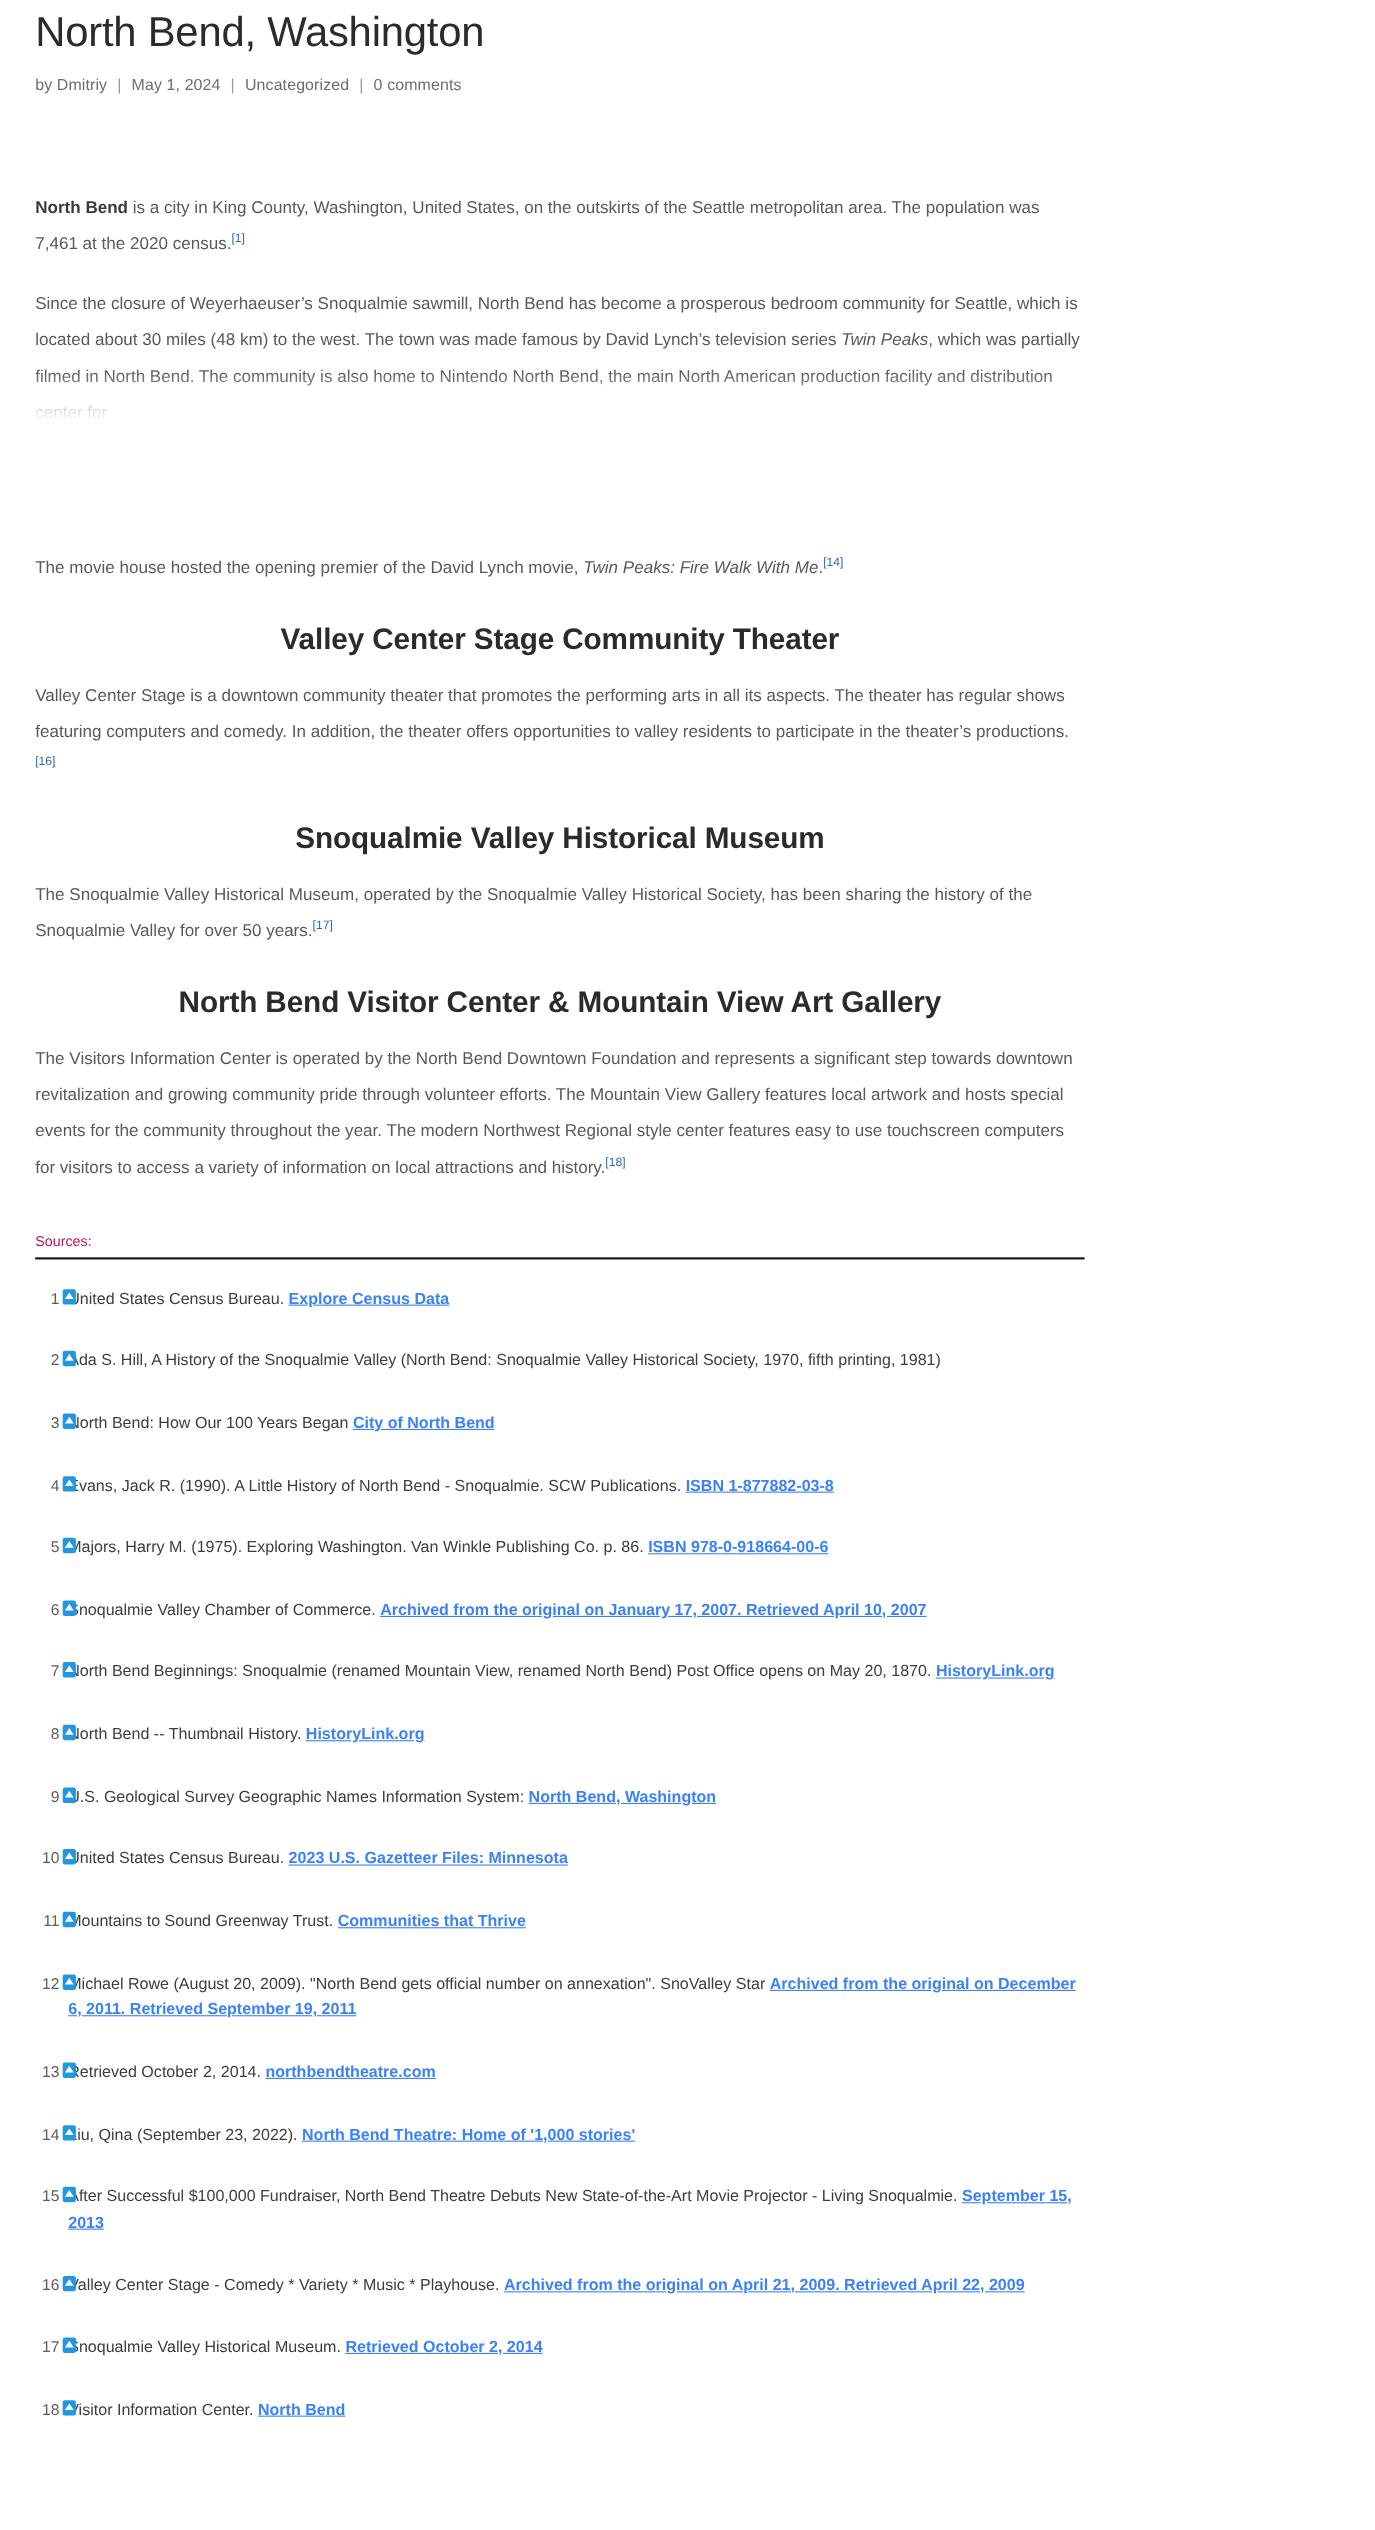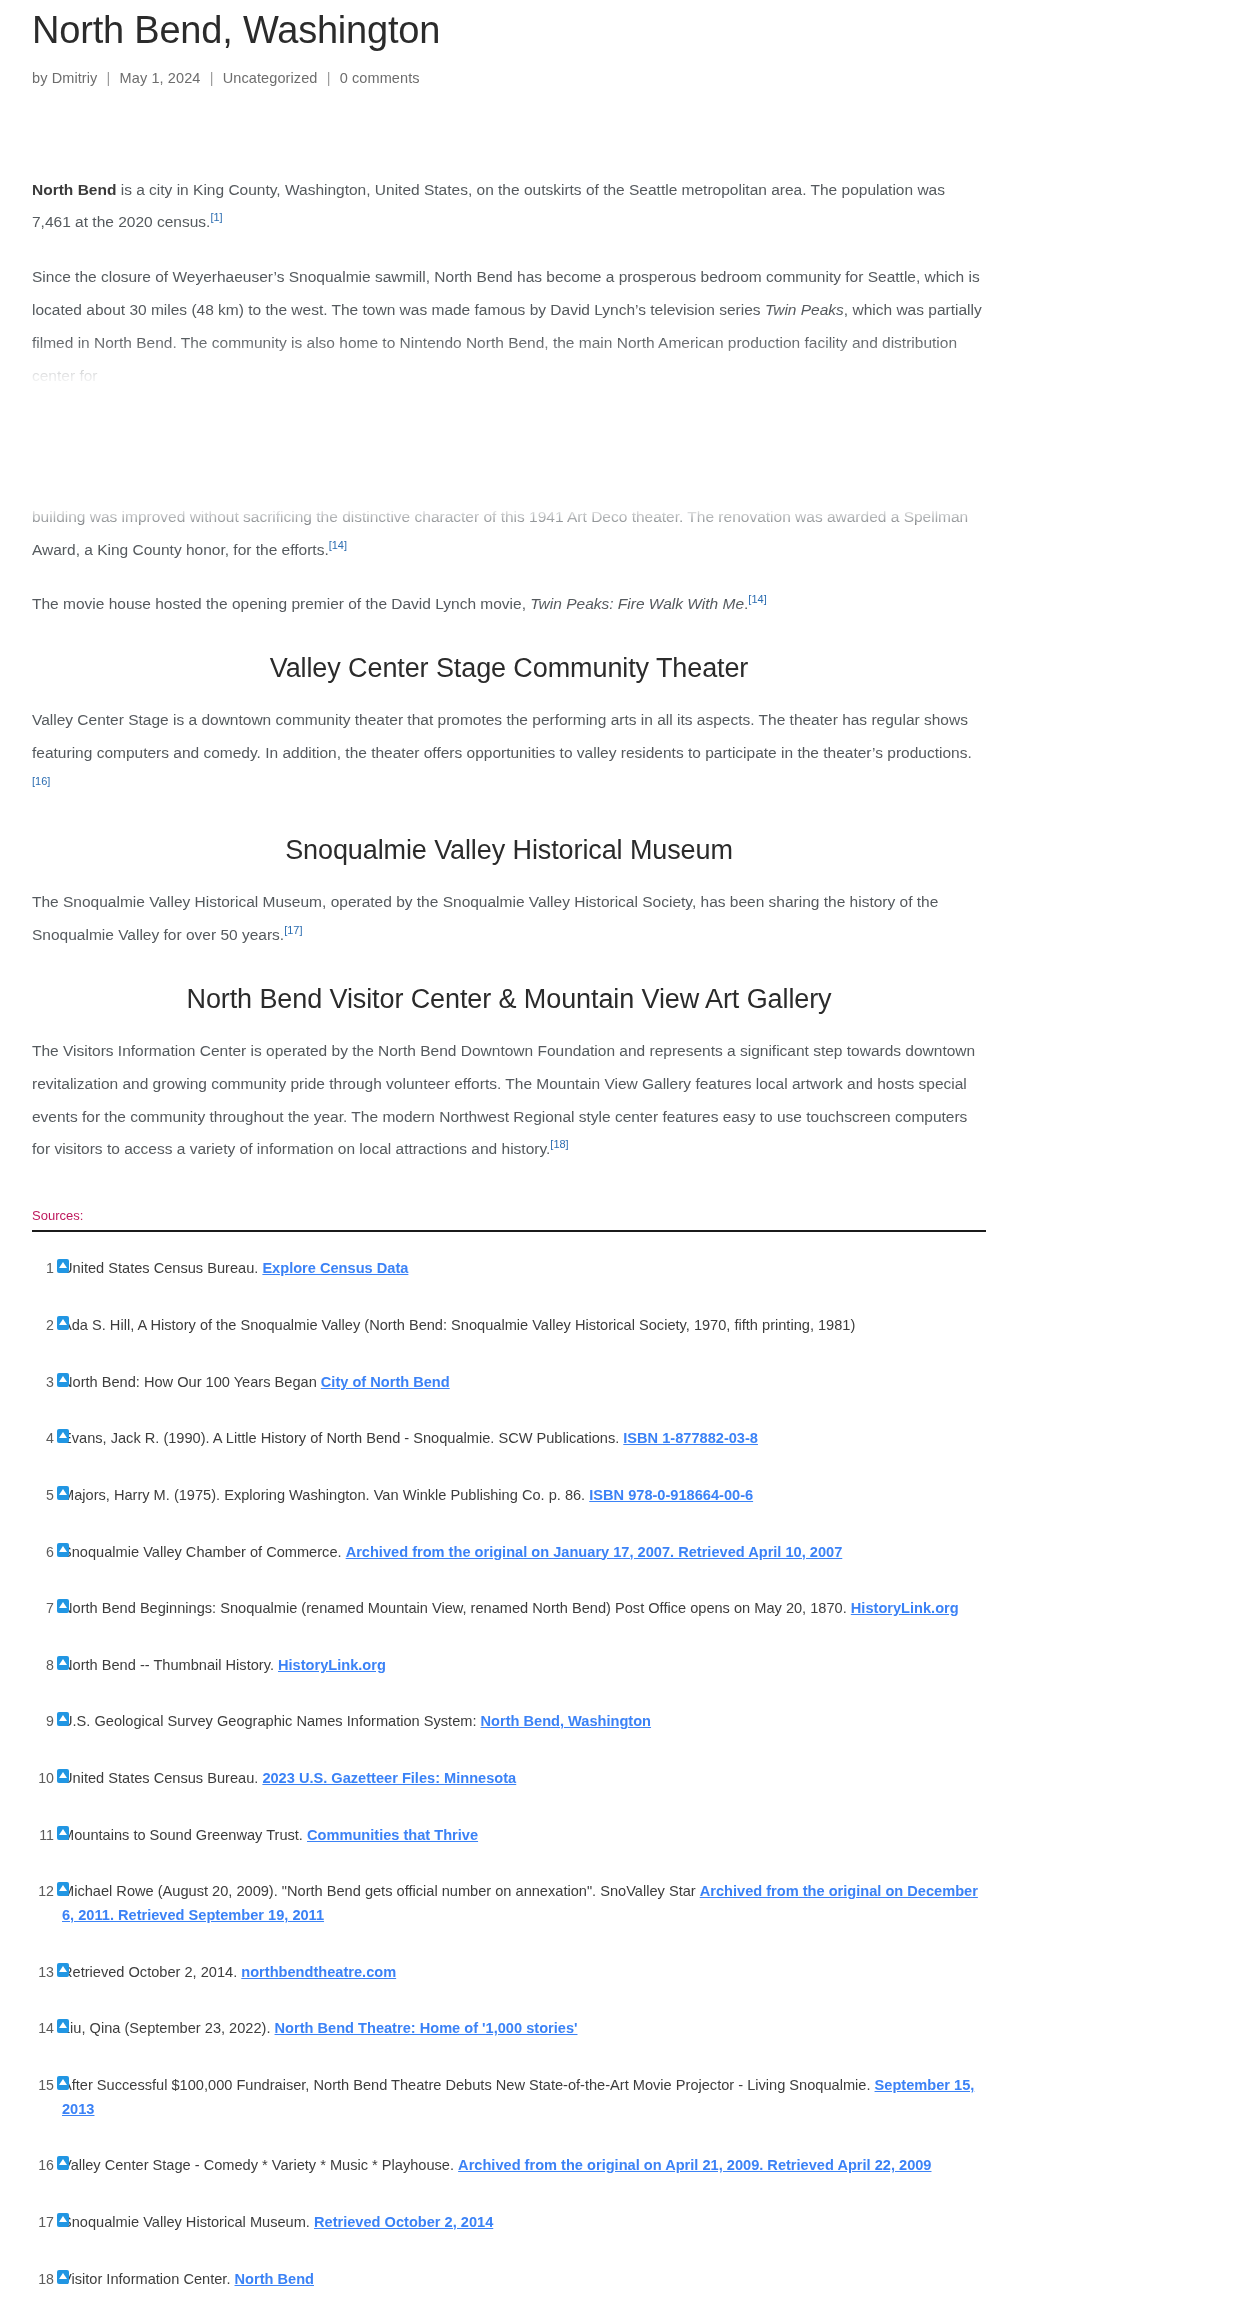--- a/index.html
+++ b/index.html
@@ -68,21 +68,21 @@
   }
   .fade-in {
     -webkit-mask-image: linear-gradient(to bottom, rgba(0,0,0,0) 0%, rgba(0,0,0,0.12) 14%, #000 44%, #000 100%);
     mask-image: linear-gradient(to bottom, rgba(0,0,0,0) 0%, rgba(0,0,0,0.12) 14%, #000 44%, #000 100%);
   }
   .gap-spacer { height: 86px; }
 
   
   h2.section-heading {
     font-size: 27px;
-    font-weight: 400;
+    font-weight: 700;
     color: #2b2b2b;
     text-align: center;
     margin: 30px 0 18px 0;
     line-height: 1.3;
     letter-spacing: -0.1px;
   }
 
   
   .sources-label {
     font-size: 13px;
@@ -169,23 +169,20 @@
     <p class="body-text">
       <b class="lead">North Bend</b><span> is a city in King County, Washington, United States, on the outskirts of the Seattle metropolitan area. The population was 7,461 at the 2020 census.</span><sup class="ref">[1]</sup>
     </p>
 
     <p class="body-text fade-out">
       <span>Since the closure of Weyerhaeuser’s Snoqualmie sawmill, North Bend has become a prosperous bedroom community for Seattle, which is located about 30 miles (48 km) to the west. The town was made famous by David Lynch’s television series </span><i class="work">Twin Peaks</i><span>, which was partially filmed in North Bend. The community is also home to Nintendo North Bend, the main North American production facility and distribution center for</span>
     </p>
 
     <div class="gap-spacer"></div>
 
-    <p class="body-text fade-in">
-      <span>building was improved without sacrificing the distinctive character of this 1941 Art Deco theater. The renovation was awarded a Spellman Award, a King County honor, for the efforts.</span><sup class="ref">[14]</sup>
-    </p>
 
     <p class="body-text">
       <span>The movie house hosted the opening premier of the David Lynch movie, </span><i class="work">Twin Peaks: Fire Walk With Me</i><span>.</span><sup class="ref">[14]</sup>
     </p>
 
     <h2 class="section-heading">Valley Center Stage Community Theater</h2>
     <p class="body-text tight">
       <span>Valley Center Stage is a downtown community theater that promotes the performing arts in all its aspects. The theater has regular shows featuring computers and comedy. In addition, the theater offers opportunities to valley residents to participate in the theater’s productions.</span><sup class="ref">[16]</sup>
     </p>
 

